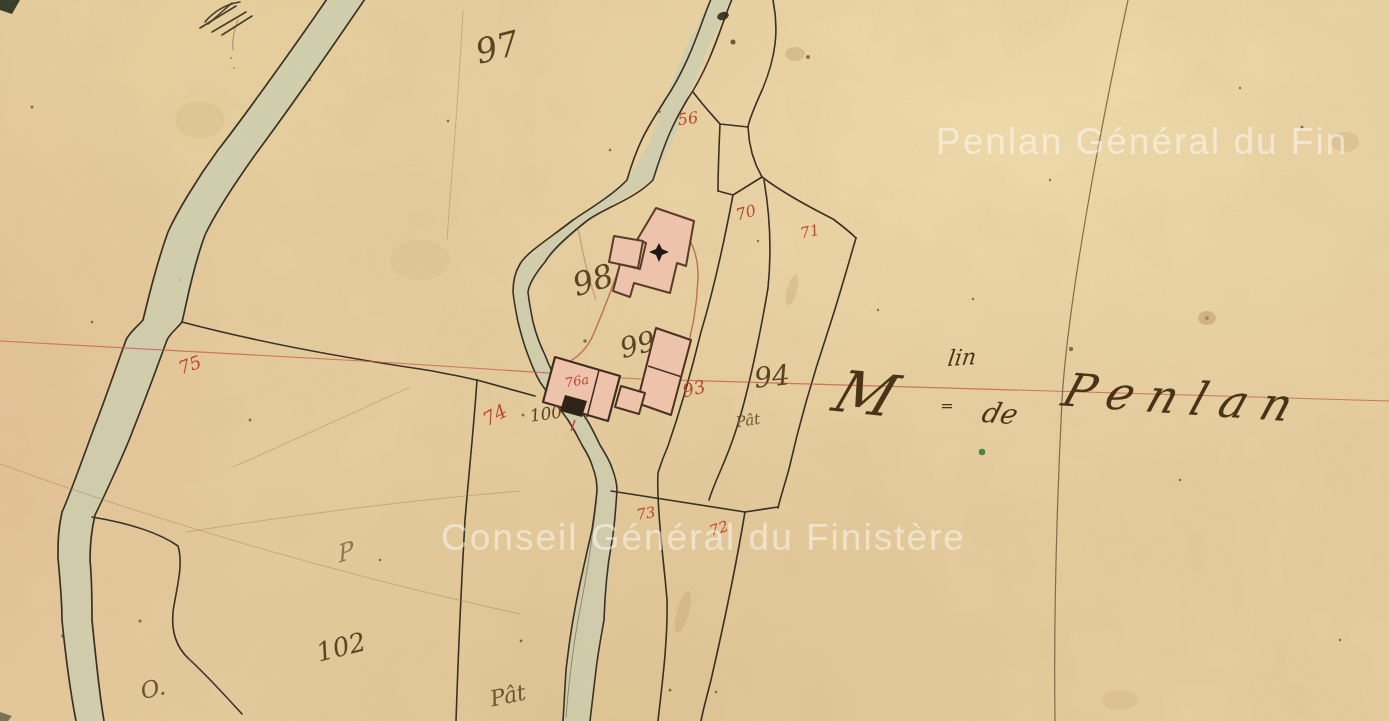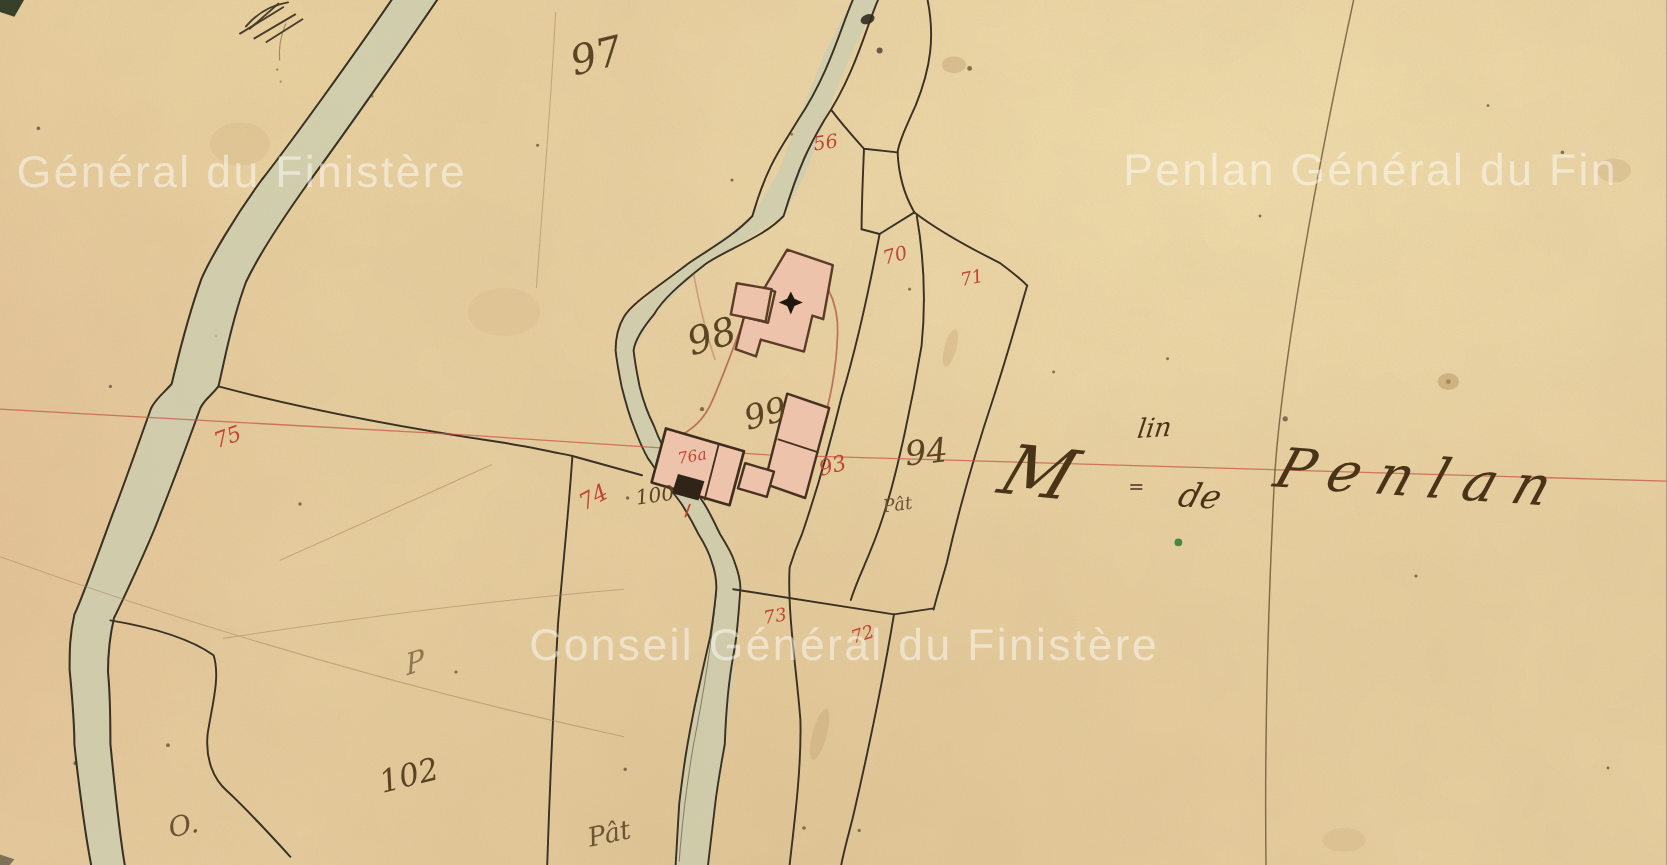--- a/index.html
+++ b/index.html
@@ -201,17 +201,16 @@
   <span class="lbl note" style="left:748px;top:421px;font-size:15px;transform:translate(-50%,-50%) rotate(-8deg);">Pât</span>
   <span class="lbl note" style="left:153px;top:689px;font-size:23px;transform:translate(-50%,-50%) rotate(-12deg);">O.</span>
   <span class="lbl note" style="left:346px;top:552px;font-size:24px;opacity:.7;transform:translate(-50%,-50%) rotate(-18deg) skewX(-12deg);">P</span>
 
   <span class="lbl topo" style="left:866px;top:394px;font-size:58px;transform:translate(-50%,-50%) rotate(6deg) skewX(-14deg);">M</span>
   <span class="lbl topo" style="left:962px;top:358px;font-size:22px;transform:translate(-50%,-50%) rotate(-4deg) skewX(-12deg);">lin</span>
   <span class="lbl topo" style="left:947px;top:406px;font-size:16px;">=</span>
   <span class="lbl topo" style="left:1000px;top:414px;font-size:28px;transform:translate(-50%,-50%) rotate(4deg) skewX(-12deg);">de</span>
   <span class="lbl topo" style="left:1185px;top:398px;font-size:46px;letter-spacing:14px;transform:translate(-50%,-50%) rotate(4deg) skewX(-14deg);">Penlan</span>
 
-  <span class="wm" style="left:14px;top:123px;">Général du Finistère</span>
   <span class="wm" style="left:936px;top:121px;">Penlan Général du Fin</span>
   <span class="wm" style="left:441px;top:517px;">Conseil Général du Finistère</span>
 
 </div>
 
 </body></html>

